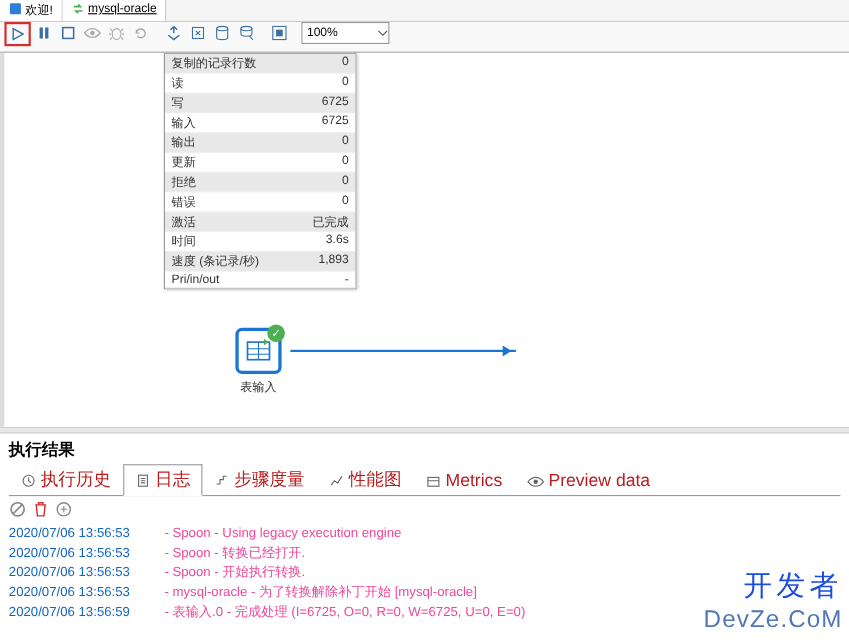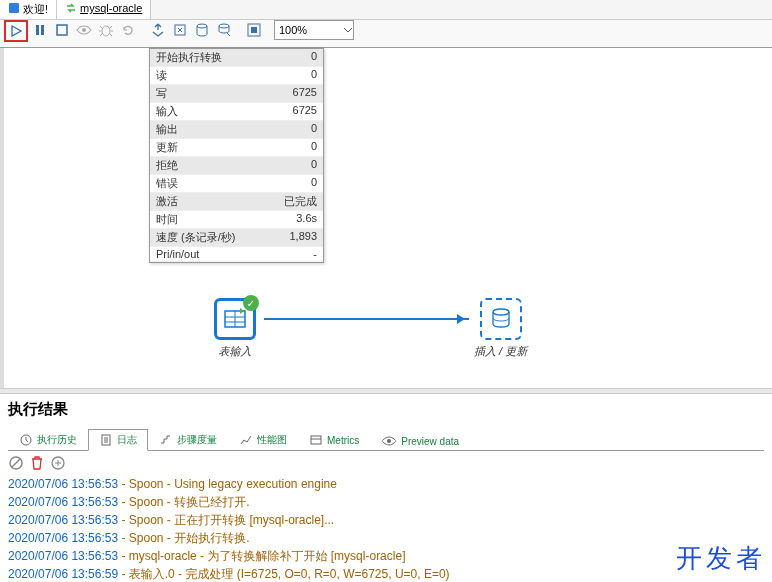--- a/index.html
+++ b/index.html
@@ -16,35 +16,35 @@
 .canvas { position: relative; height: 340px; background: #fff; border-left: 4px solid #ddd; }
 .stats-panel { position: absolute; left: 145px; top: 0; width: 175px; border: 1px solid #999; background: #fff; box-shadow: 1px 1px 3px rgba(0,0,0,0.2); }
 .stats-row { display: flex; justify-content: space-between; padding: 1px 6px; font-size: 11px; border-bottom: 1px solid #eee; }
 .stats-row:nth-child(odd) { background: #e8e8e8; }
 .stats-row:nth-child(even) { background: #fff; }
 .stats-row .label { color: #333; }
 .stats-row .value { color: #333; text-align: right; }
 .node { position: absolute; text-align: center; }
 .node-box { width: 42px; height: 42px; border: 3px solid #1976d2; border-radius: 6px; background: #fff; display: flex; align-items: center; justify-content: center; margin: 0 auto; position: relative; }
 .node-box.dashed { border: 2px dashed #1976d2; }
-.node-label { font-size: 11px; margin-top: 4px; color: #333; font-style: italic; }
+.node-label { font-size: 11px; margin-top: 4px; color: #333; }
 .check-badge { position: absolute; right: -6px; top: -6px; width: 16px; height: 16px; background: #4caf50; border-radius: 50%; color: #fff; font-size: 10px; display: flex; align-items: center; justify-content: center; }
 .arrow { position: absolute; height: 2px; background: #1976d2; }
 .arrow::after { content: ''; position: absolute; right: -1px; top: -4px; border: 5px solid transparent; border-left: 8px solid #1976d2; }
 .divider-h { height: 6px; background: #e8e8e8; border-top: 1px solid #ccc; border-bottom: 1px solid #ccc; cursor: row-resize; }
 .results { padding: 4px 8px; }
 .results h2 { font-size: 15px; font-weight: bold; margin: 2px 0 8px; }
 .result-tabs { display: flex; border-bottom: 1px solid #999; height: 24px; align-items: flex-end; }
-.result-tab { padding: 3px 10px; font-size: 10px; display: flex; align-items: center; gap: 4px; border: 1px solid transparent; border-bottom: none; color: #15803d; }
+.result-tab { padding: 3px 10px; font-size: 16px; display: flex; align-items: center; gap: 4px; border: 1px solid transparent; border-bottom: none; color: #b91c1c; }
 .result-tab.active { border-color: #999; background: #fff; border-bottom: 1px solid #fff; margin-bottom: -1px; }
 .log-toolbar { display: flex; gap: 6px; padding: 4px 0; color: #d32f2f; }
 .log-toolbar span:first-child { color: #888; }
 .log { font-size: 12px; line-height: 1.5; }
 .log .ts { color: #1565c0; }
-.log .msg { color: #a16207; }
+.log .msg { color: #ec4899; margin-left: 28px; }
 .watermark { position: absolute; right: 6px; bottom: 6px; text-align: right; pointer-events: none; }
 .watermark .cn { font-size: 26px; color: #1d4ed8; letter-spacing: 4px; font-weight: 300; }
 .watermark .en { font-size: 22px; color: #5376b5; font-weight: 400; letter-spacing: 1px; }
 svg { display: block; }
 </style>
 </head>
 <body>
 
 <div class="tabs">
   <div class="tab">
@@ -131,21 +131,21 @@
   <div class="tbtn" style="margin-left:-18px">
       <svg width="10" height="6" viewBox="0 0 10 6">
         <path d="M1 1l4 4 4-4" fill="none" stroke="#555"></path>
       </svg>
     </div>
 </div>
 
 <div class="canvas">
   <div class="stats-panel">
     <div class="stats-row">
-        <span class="label">开始执行转换</span>
+        <span class="label">复制的记录行数</span>
         <span class="value">0</span>
       </div>
     <div class="stats-row">
         <span class="label">读</span>
         <span class="value">0</span>
       </div>
     <div class="stats-row">
         <span class="label">写</span>
         <span class="value">6725</span>
       </div>
@@ -196,30 +196,20 @@
           <line x1="3" y1="16" x2="23" y2="16" stroke="#1976d2"></line>
           <line x1="13" y1="5" x2="13" y2="21" stroke="#1976d2"></line>
           <path d="M18 2l4 3-4 3" fill="#4caf50"></path>
         </svg>
     </div>
     <div class="node-label">表输入</div>
   </div>
 
   <div class="arrow" style="left:260px; top:270px; width:205px;"></div>
 
-  <div class="node" style="left:470px; top:250px;">
-    <div class="node-box dashed">
-      <svg width="26" height="26" viewBox="0 0 26 26">
-          <ellipse cx="13" cy="6" rx="8" ry="3" fill="none" stroke="#1976d2" stroke-width="1.3"></ellipse>
-          <path d="M5 6v12c0 2 4 3 8 3s8-1 8-3V6" fill="none" stroke="#1976d2" stroke-width="1.3"></path>
-          <path d="M5 12c0 2 4 3 8 3s8-1 8-3" fill="none" stroke="#1976d2"></path>
-        </svg>
-    </div>
-    <div class="node-label">插入 / 更新</div>
-  </div>
 </div>
 
 <div class="divider-h"></div>
 
 <div class="results">
   <h2>执行结果</h2>
   <div class="result-tabs">
     <div class="result-tab">
         <svg width="14" height="14" viewBox="0 0 14 14">
           <circle cx="7" cy="7" r="5" fill="none" stroke="#666"></circle>
@@ -278,22 +268,22 @@
     <span>
         <svg width="16" height="16" viewBox="0 0 16 16">
           <circle cx="8" cy="8" r="6" fill="none" stroke="#888" stroke-width="1.3"></circle>
           <path d="M5 8h6M8 5v6" stroke="#888"></path>
         </svg>
       </span>
   </div>
   <div class="log">
     <div><span class="ts">2020/07/06 13:56:53</span><span class="msg"> - Spoon - Using legacy execution engine</span></div>
     <div><span class="ts">2020/07/06 13:56:53</span><span class="msg"> - Spoon - 转换已经打开.</span></div>
-    <div><span class="ts">2020/07/06 13:56:53</span><span class="msg"> - Spoon - 正在打开转换 [mysql-oracle]...</span></div>
     <div><span class="ts">2020/07/06 13:56:53</span><span class="msg"> - Spoon - 开始执行转换.</span></div>
     <div><span class="ts">2020/07/06 13:56:53</span><span class="msg"> - mysql-oracle - 为了转换解除补丁开始  [mysql-oracle]</span></div>
     <div><span class="ts">2020/07/06 13:56:59</span><span class="msg"> - 表输入.0 - 完成处理 (I=6725, O=0, R=0, W=6725, U=0, E=0)</span></div>
   </div>
 </div>
 
 <div class="watermark">
   <div class="cn">开发者</div>
+  <div class="en">DevZe.CoM</div>
 </div>
 
 </body></html>

